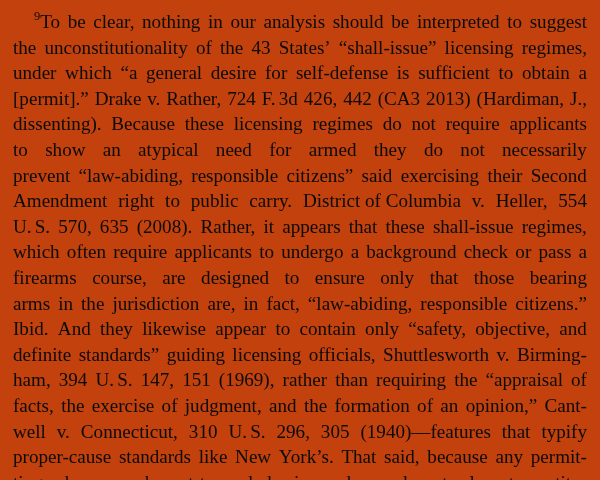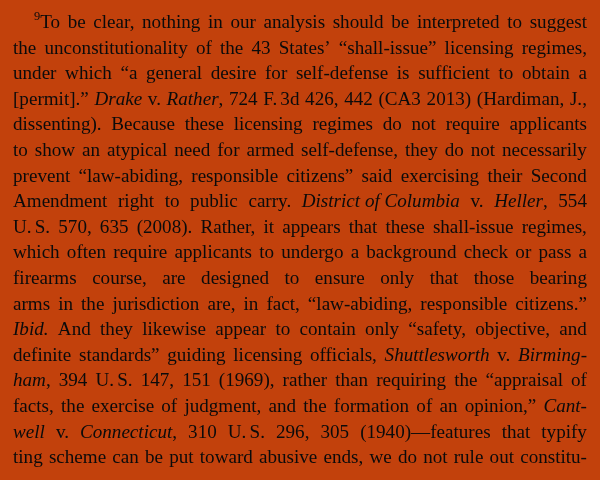--- a/index.html
+++ b/index.html
@@ -45,21 +45,20 @@
   .line.justify {
     display: flex;
     justify-content: space-between;
     white-space: nowrap;
   }
   .line.justify > .w {
     white-space: pre;
   }
 
   .ital {
-    font-style: italic;
   }
 
   .fn-marker {
     font-size: 12.4px;
     vertical-align: 0.62em;
     line-height: 0;
   }
 
   .indent {
     display: inline-block;
@@ -149,21 +148,20 @@
     </div>
 
     <div class="line justify">
       <span class="w">to</span>
       <span class="w">show</span>
       <span class="w">an</span>
       <span class="w">atypical</span>
       <span class="w">need</span>
       <span class="w">for</span>
       <span class="w">armed</span>
-      <span class="w">self-defense,</span>
       <span class="w">they</span>
       <span class="w">do</span>
       <span class="w">not</span>
       <span class="w">necessarily</span>
     </div>
 
     <div class="line justify">
       <span class="w">prevent</span>
       <span class="w">“law-abiding,</span>
       <span class="w">responsible</span>
@@ -302,20 +300,32 @@
       <span class="w"><span class="ital">Connecticut</span>,</span>
       <span class="w">310</span>
       <span class="w">U.<span class="thin"></span>S.</span>
       <span class="w">296,</span>
       <span class="w">305</span>
       <span class="w">(1940)—features</span>
       <span class="w">that</span>
       <span class="w">typify</span>
     </div>
 
+    <div class="line justify">
+      <span class="w">proper-cause</span>
+      <span class="w">standards</span>
+      <span class="w">like</span>
+      <span class="w">New</span>
+      <span class="w">York’s.</span>
+      <span class="w">That</span>
+      <span class="w">said,</span>
+      <span class="w">because</span>
+      <span class="w">any</span>
+      <span class="w">permit-</span>
+    </div>
 
     <div class="line justify">
       <span class="w">ting</span>
       <span class="w">scheme</span>
       <span class="w">can</span>
       <span class="w">be</span>
       <span class="w">put</span>
       <span class="w">toward</span>
       <span class="w">abusive</span>
       <span class="w">ends,</span>

